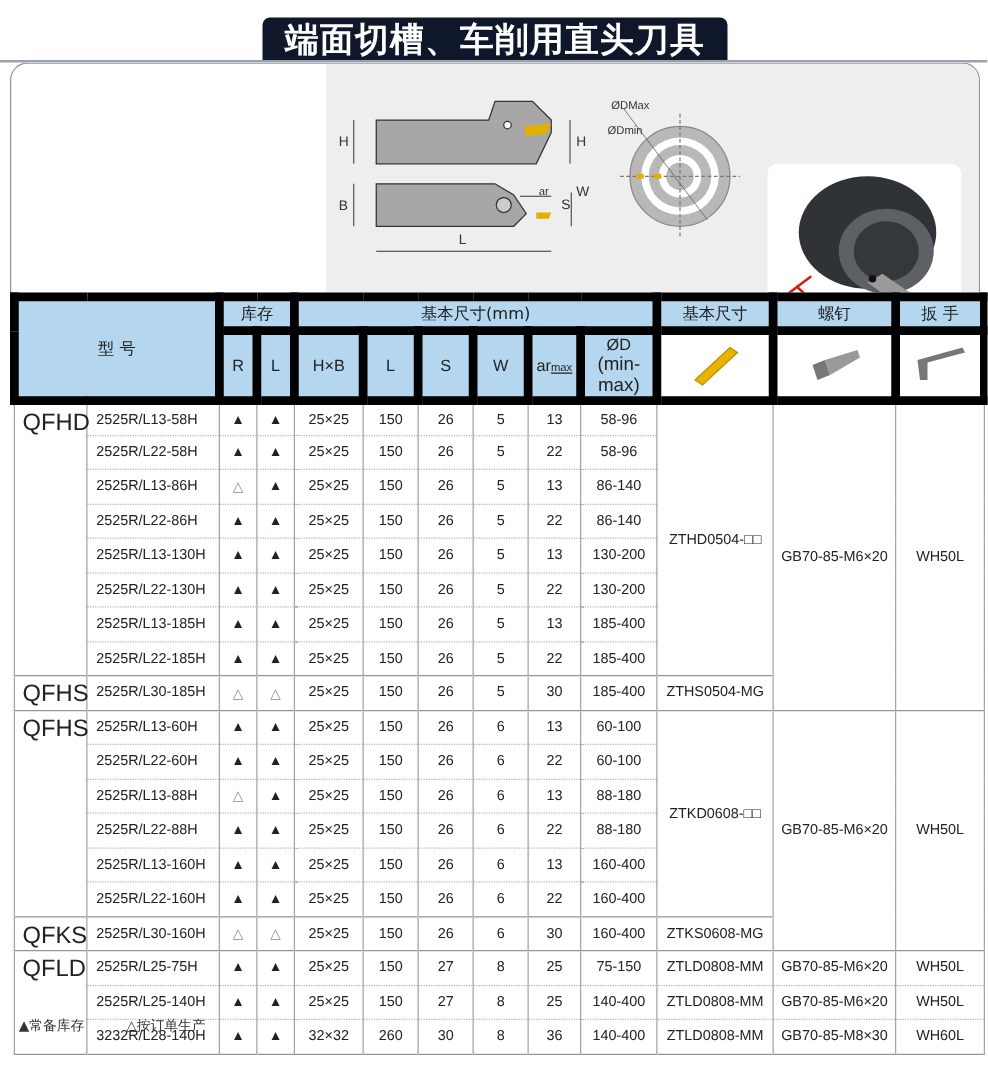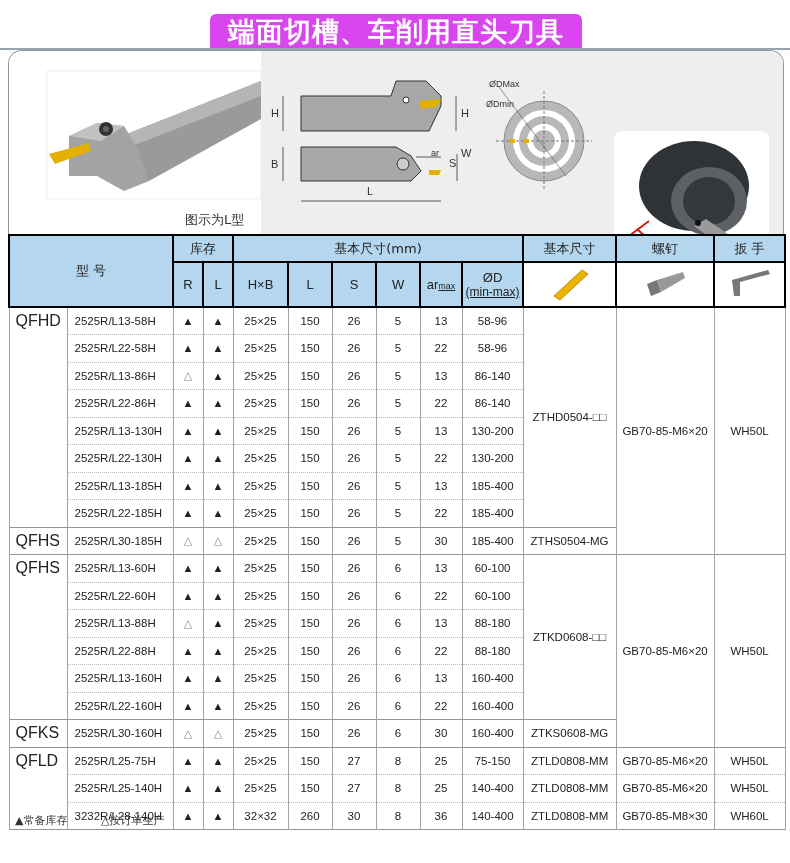--- a/index.html
+++ b/index.html
@@ -1,21 +1,21 @@
 <!DOCTYPE html>
 <html><head>
 <meta charset="utf-8">
 <style>
   * { box-sizing: border-box; margin: 0; padding: 0; }
   html, body { width: 790px; height: 863px; background: #ffffff; overflow: hidden; }
   body { font-family: "Liberation Sans", "DejaVu Sans", sans-serif; color: #222; position: relative; }
 
   .title-bar {
     position: absolute; left: 210px; top: 14px; width: 372px; height: 35px;
-    background: #d946ef; border-radius: 6px 6px 0 0;
+    background: #0f172a; border-radius: 6px 6px 0 0;
     color: #fff; font-weight: bold; font-size: 27px; letter-spacing: 1px;
     display: flex; align-items: center; justify-content: center;
     font-family: "DejaVu Sans", sans-serif;
   }
   .title-rule { position: absolute; left: 0; top: 48px; width: 790px; height: 2px; background: #9aa3ab; }
 
   .figure-box {
     position: absolute; left: 8px; top: 50px; width: 776px; height: 184px;
     border: 1px solid #8e979e; border-bottom: none; border-radius: 14px 14px 0 0;
     background: #ffffff; overflow: hidden;
@@ -29,59 +29,46 @@
     position: absolute; left: 8px; top: 234px; width: 776px;
     border-collapse: collapse; font-size: 11.5px; table-layout: fixed;
   }
   table.spec td, table.spec th {
     text-align: center; vertical-align: middle; height: 27.5px;
     border-left: 1px solid #9ea6ad; border-right: 1px solid #9ea6ad;
     border-top: 1px dotted #b8b8b8; border-bottom: 1px dotted #b8b8b8;
     padding: 0; font-weight: normal;
   }
   table.spec th {
-    background: #b4d6ee; border: 2px solid #000000; color: #222; font-size: 13px;
+    background: #b4d6ee; border: 7px solid #000000; color: #222; font-size: 13px;
     font-family: "DejaVu Sans", sans-serif;
   }
   table.spec th.sub { font-family: "Liberation Sans", sans-serif; font-size: 13px; height: 45px; }
   table.spec th.top { height: 27px; }
   table.spec th.img-h { background: #ffffff; }
-  .group-cell { font-weight: bold; font-size: 16px; vertical-align: top !important; padding-top: 4px !important; text-align: left !important; padding-left: 6px !important; }
+  .group-cell { font-weight: bold; font-size: 19px; vertical-align: top !important; padding-top: 4px !important; text-align: left !important; padding-left: 6px !important; }
   .model { font-weight: bold; font-size: 11.5px; text-align: left !important; padding-left: 7px !important; margin-left: 21px; }
   tr.gstart td { border-top: 1px solid #8e979e; }
   table.spec { border-bottom: 1px solid #8e979e; border-left: 1px solid #8e979e; }
   .tri { font-size: 11px; }
   .tri.open { color: #888; }
   .ar { font-size: 13px; }
   .ar small { font-size: 9px; text-decoration: underline; }
-  .od-sub { font-size: 12px; display: block; text-decoration: underline; }
+  .od-sub { font-size: 15px; display: block; }
 
   .legend { position: absolute; left: 15px; top: 813px; font-size: 11px; color: #333; font-family: "DejaVu Sans", sans-serif; }
   .legend span { margin-right: 30px; }
 </style>
 </head>
 <body>
 
 <div class="title-bar">端面切槽、车削用直头刀具</div>
 <div class="title-rule"></div>
 
 <div class="figure-box">
-  <div class="fig-left">
-    <svg width="252" height="184">
-      <rect x="38" y="20" width="214" height="128" fill="#ffffff" stroke="#eeeeee"></rect>
-      <polygon points="95,92 252,30 252,68 140,130 115,130 95,118" fill="#9a9a9a"></polygon>
-      <polygon points="95,92 252,30 252,45 110,100" fill="#b5b5b5"></polygon>
-      <polygon points="60,85 88,72 115,75 130,100 140,130 115,140 88,125 60,125" fill="#a3a3a3"></polygon>
-      <polygon points="60,85 88,72 115,75 92,90" fill="#c2c2c2"></polygon>
-      <circle cx="97" cy="78" r="7" fill="#333"></circle>
-      <circle cx="97" cy="78" r="3" fill="#666"></circle>
-      <polygon points="40,103 80,92 82,100 46,113" fill="#e3b000"></polygon>
-    </svg>
-    <div class="fig-caption">图示为L型</div>
-  </div>
   <div class="fig-right">
     <svg width="524" height="184">
       <g fill="#a7a7a7" stroke="#333" stroke-width="1">
         <polygon points="40,45 130,45 135,30 165,30 180,45 180,55 168,80 40,80"></polygon>
         <polygon points="40,96 135,96 150,105 160,120 150,130 130,130 40,130"></polygon>
       </g>
       <polygon points="158,50 180,48 176,56 160,58" fill="#e3b000"></polygon>
       <polygon points="168,119 180,119 178,124 168,124" fill="#e3b000"></polygon>
       <circle cx="145" cy="49" r="3" fill="#fff" stroke="#333"></circle>
       <circle cx="142" cy="113" r="6" fill="#ccc" stroke="#333"></circle>

